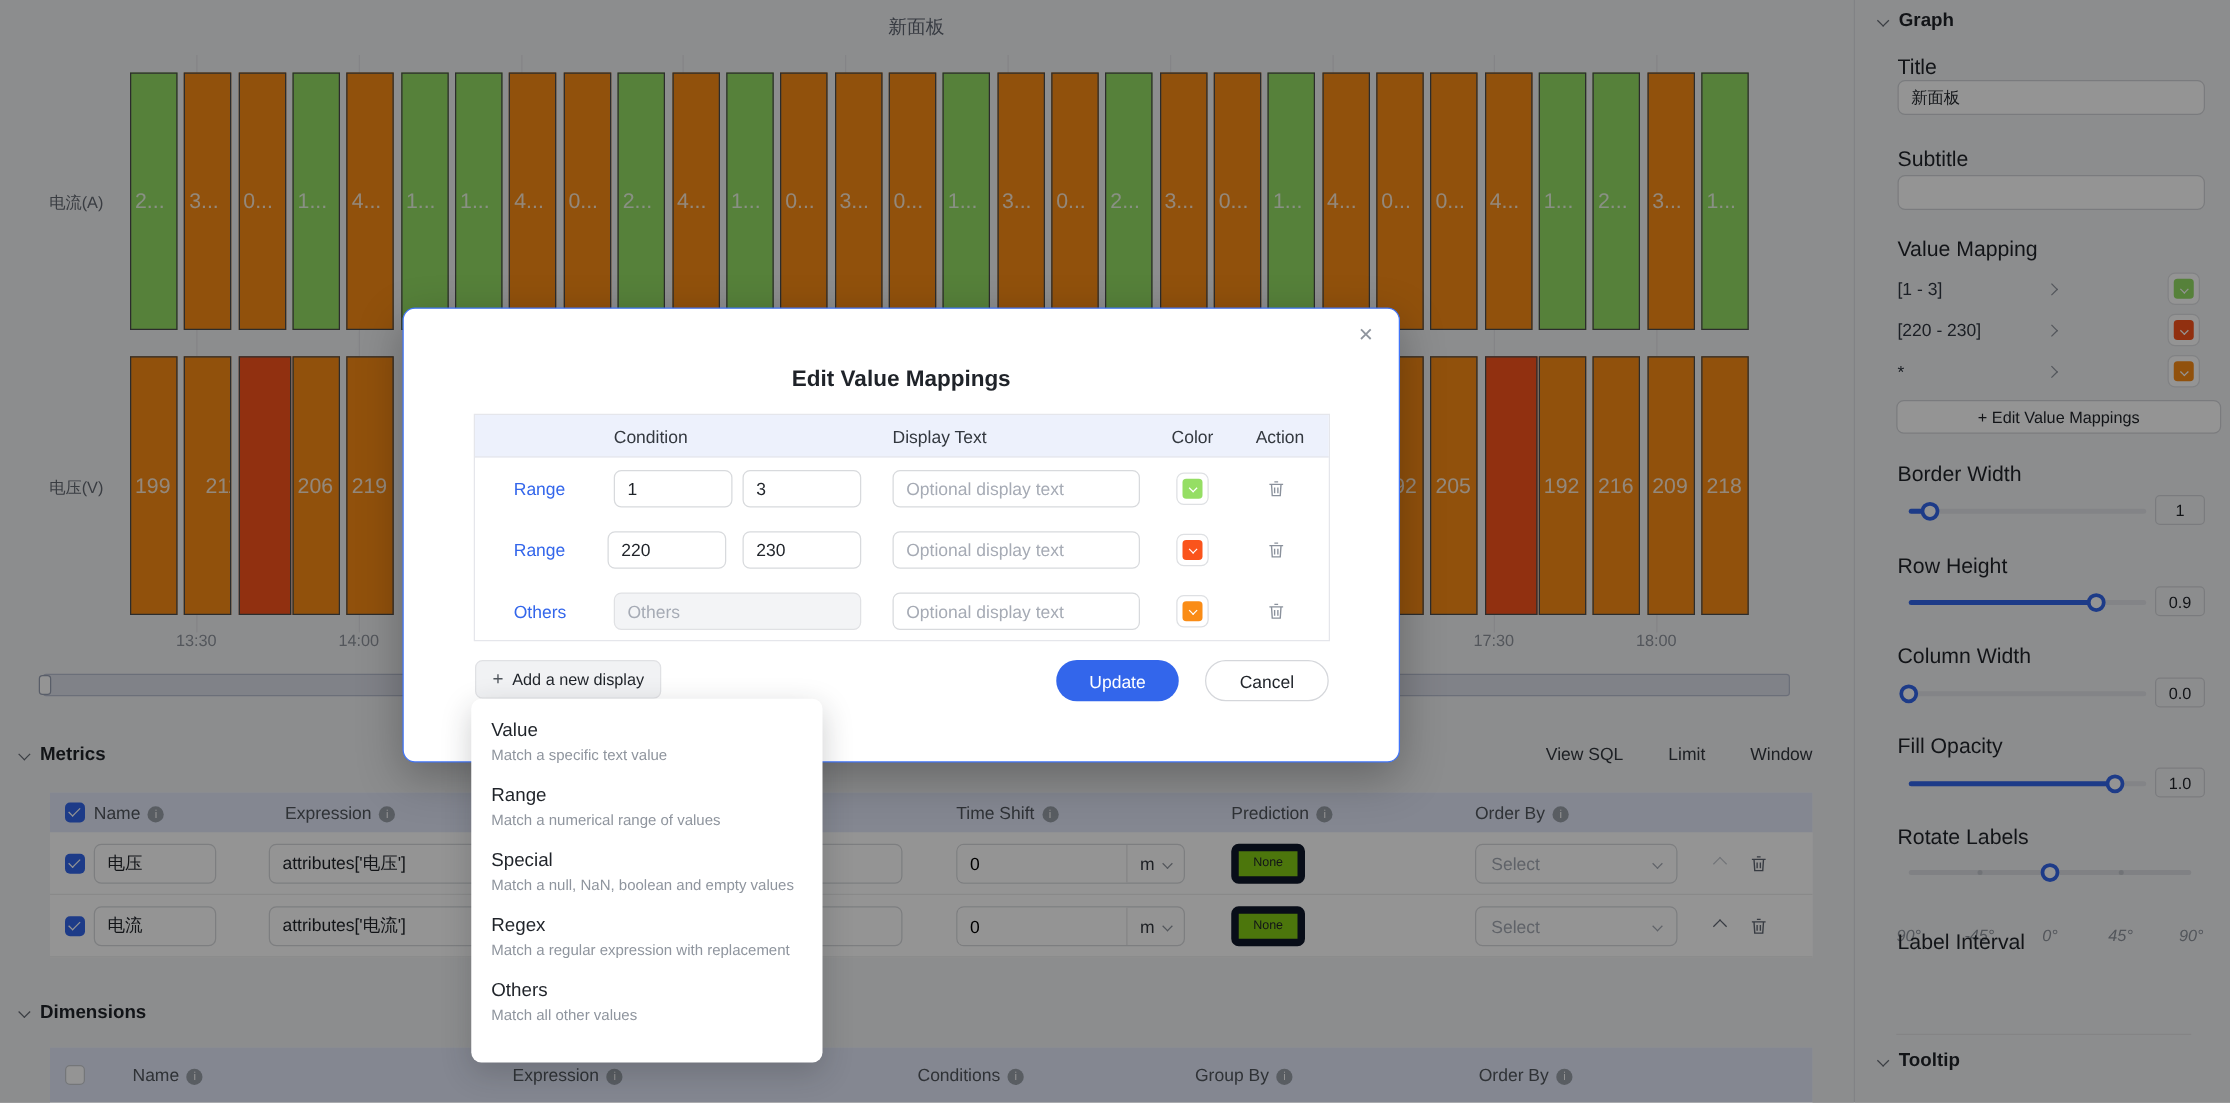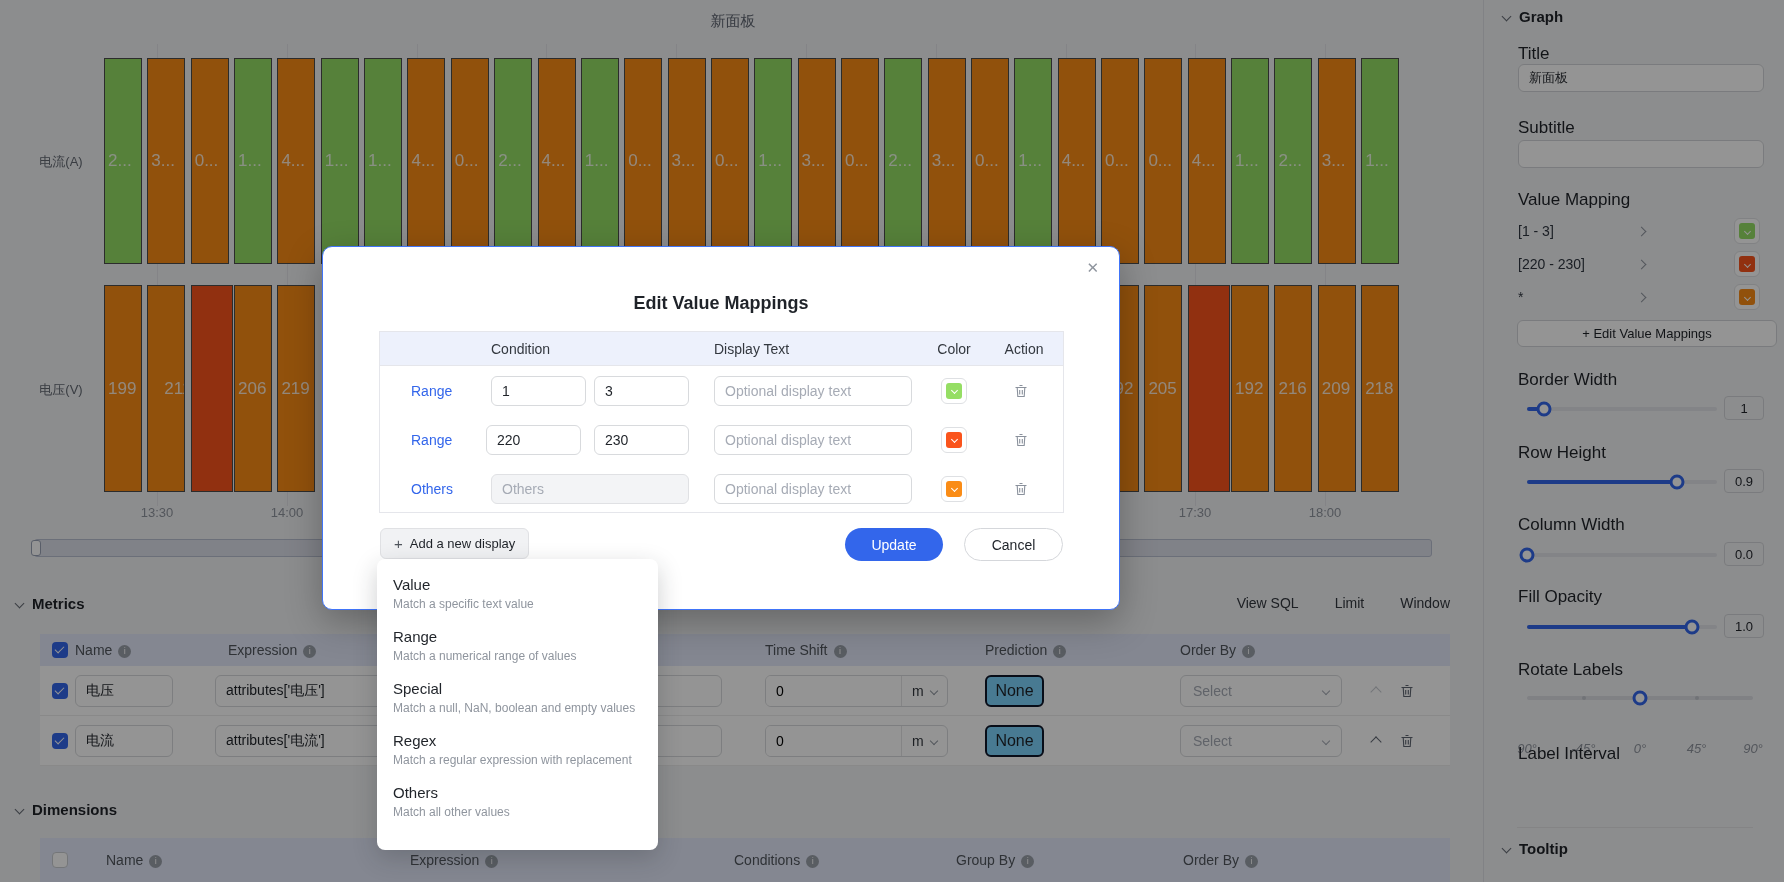--- a/index.html
+++ b/index.html
@@ -57,21 +57,21 @@
        font-size:14px;color:#1f2329;padding:0 10px;font-family:inherit;}
   .inp::placeholder{color:#a6abb5;}
   .cell-abs{position:absolute;top:50%;transform:translateY(-50%);}
   .ts-group{display:flex;align-items:stretch;border:1px solid #d8dadd;border-radius:6px;
             overflow:hidden;height:32px;box-sizing:border-box;background:#fff;}
   .ts-group input{border:none;outline:none;width:115px;padding:0 10px;font-size:14px;font-family:inherit;}
   .ts-addon{display:flex;align-items:center;gap:7px;padding:0 10px;border-left:1px solid #e3e4e6;
             font-size:14px;color:#33383f;}
   .ts-addon .chv{width:5px;height:5px;color:#8f959e;}
   .btn-none{display:flex;align-items:center;justify-content:center;height:32px;box-sizing:border-box;
-            border:2px solid #0f172a;border-radius:6px;background:#7dd3fc;font-size:16px;}
+            border:6px solid #0f172a;border-radius:6px;background:#84cc16;font-size:10px;}
   .faux-select{display:flex;align-items:center;justify-content:space-between;height:32px;
             box-sizing:border-box;border:1px solid #d8dadd;border-radius:6px;background:#fff;
             font-size:14px;color:#a6abb5;padding:0 12px;}
   .faux-select .chv{width:5px;height:5px;color:#a6abb5;}
   .row-up{color:#5f6672;} .row-up.disabled{color:#c6cad1;}
 
   
   .sidebar{position:absolute;left:1483px;top:0;width:301px;height:882px;
            border-left:1px solid #dfe1e5;box-sizing:border-box;}
   .sb-label{position:absolute;left:34px;font-size:17px;color:#1f2329;}

